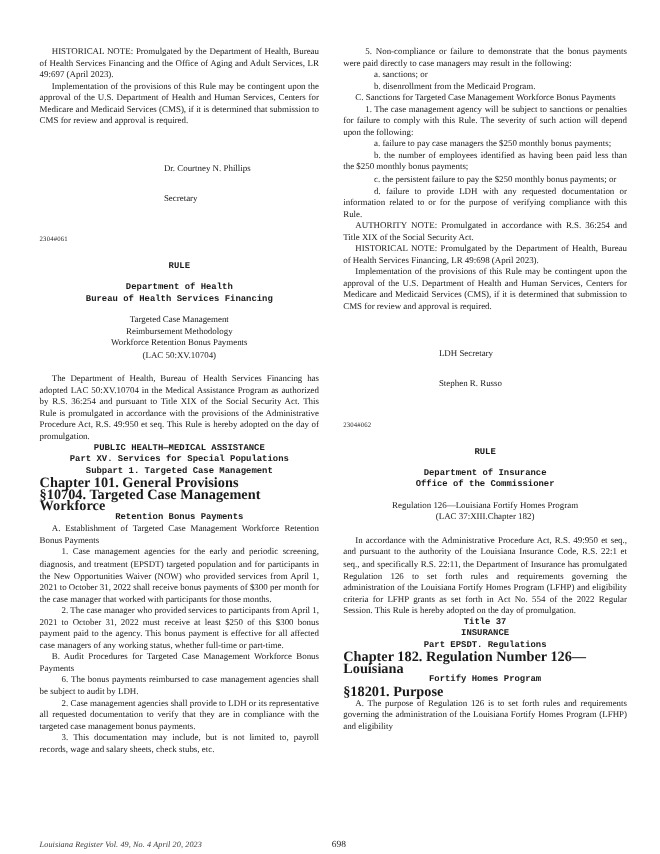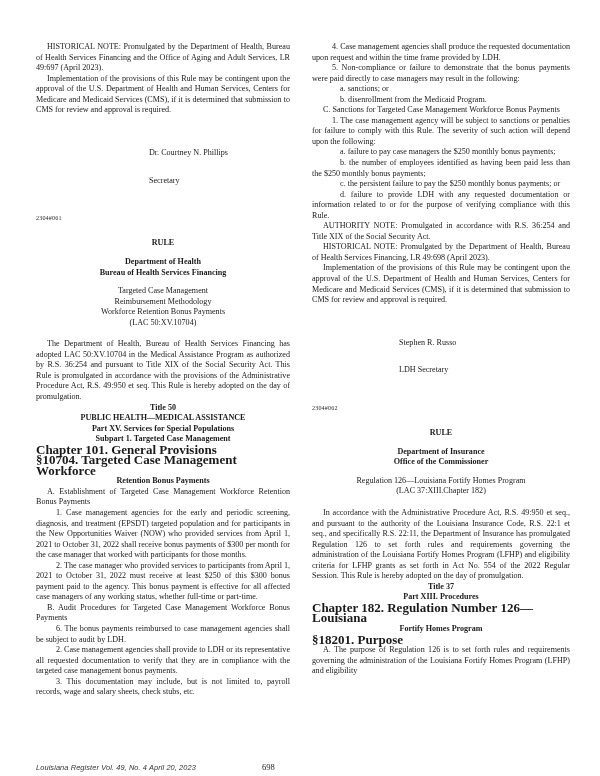--- a/index.html
+++ b/index.html
@@ -46,21 +46,21 @@
   p.ind { text-indent: 11px; }
   p.ind2 { text-indent: 20px; }
   p.ind3 { text-indent: 28px; }
 
   .ctr {
     margin: 0;
     text-align: center;
     font-size: 8.1px;
     line-height: 10.55px;
   }
-  .b { font-weight: bold; }
+  .b { font-weight: bold; font-family: Liberation Mono, monospace; }
   .gap3 { height: 8px; }
   .gap4 { height: 11px; }
   .gap5 { height: 15px; }
 
   .sig {
     margin: 17px;
     font-size: 8.1px;
     line-height: 10.8px;
     text-align: left;
     padding-left: 96px;
@@ -85,31 +85,31 @@
 
   .footer {
     position: absolute;
     left: 36px;
     bottom: 16px;
     width: 528px;
     display: flex;
     align-items: baseline;
   }
   .footer-left {
-    font-family: Liberation Sans, sans-serif;
+    font-family: Liberation Serif, serif;
     font-style: italic;
     font-size: 7.4px;
     color: #333;
     letter-spacing: 0.1px;
     white-space: nowrap;
   }
   .footer-page {
     font-size: 8.6px;
     color: #222;
-    margin-left: 66px;
+    margin-left: 118px;
   }
 </style>
 </head>
 <body>
 
 <div class="page">
   <div class="columns">
 
     <div class="col left">
 
@@ -130,75 +130,74 @@
       <p class="ctr b">Bureau of Health Services Financing</p>
       <div class="gap3"></div>
       <p class="ctr">Targeted Case Management</p>
       <p class="ctr">Reimbursement Methodology</p>
       <p class="ctr">Workforce Retention Bonus Payments</p>
       <p class="ctr">(LAC 50:XV.10704)</p>
 
       <div class="gap4"></div>
       <p class="ind">The Department of Health, Bureau of Health Services Financing has adopted LAC 50:XV.10704 in the Medical Assistance Program as authorized by R.S. 36:254 and pursuant to Title XIX of the Social Security Act. This Rule is promulgated in accordance with the provisions of the Administrative Procedure Act, R.S. 49:950 et seq. This Rule is hereby adopted on the day of promulgation.</p>
 
-      <p class="ctr b">Title 50</p>
       <p class="ctr b">PUBLIC HEALTH—MEDICAL ASSISTANCE</p>
       <p class="ctr b">Part XV.  Services for Special Populations</p>
       <p class="ctr b">Subpart 1.  Targeted Case Management</p>
       <p class="hang">Chapter 101.   General Provisions</p>
       <p class="hang">§10704. Targeted Case Management Workforce</p>
       <p class="ctr b">Retention Bonus Payments</p>
 
       <p class="ind">A.  Establishment of Targeted Case Management Workforce Retention Bonus Payments</p>
       <p class="ind2">1.  Case management agencies for the early and periodic screening, diagnosis, and treatment (EPSDT) targeted population and for participants in the New Opportunities Waiver (NOW) who provided services from April 1, 2021 to October 31, 2022 shall receive bonus payments of $300 per month for the case manager that worked with participants for those months.</p>
       <p class="ind2">2.  The case manager who provided services to participants from April 1, 2021 to October 31, 2022 must receive at least $250 of this $300 bonus payment paid to the agency. This bonus payment is effective for all affected case managers of any working status, whether full-time or part-time.</p>
       <p class="ind">B.  Audit Procedures for Targeted Case Management Workforce Bonus Payments</p>
       <p class="ind2">6.  The bonus payments reimbursed to case management agencies shall be subject to audit by LDH.</p>
       <p class="ind2">2.  Case management agencies shall provide to LDH or its representative all requested documentation to verify that they are in compliance with the targeted case management bonus payments.</p>
       <p class="ind2">3.  This documentation may include, but is not limited to, payroll records, wage and salary sheets, check stubs, etc.</p>
 
     </div>
 
     <div class="col right">
 
-      <p class="ind2">4.  Case management agencies shall produce the requested documentation upon request and within the time frame provided by LDH.</p>
       <p class="ind2">5.  Non-compliance or failure to demonstrate that the bonus payments were paid directly to case managers may result in the following:</p>
       <p class="ind3">a.  sanctions; or</p>
       <p class="ind3">b.  disenrollment from the Medicaid Program.</p>
       <p class="ind">C.  Sanctions for Targeted Case Management Workforce Bonus Payments</p>
       <p class="ind2">1.  The case management agency will be subject to sanctions or penalties for failure to comply with this Rule. The severity of such action will depend upon the following:</p>
       <p class="ind3">a.  failure to pay case managers the $250 monthly bonus payments;</p>
       <p class="ind3">b.  the number of employees identified as having been paid less than the $250 monthly bonus payments;</p>
       <p class="ind3">c.  the persistent failure to pay the $250 monthly bonus payments; or</p>
       <p class="ind3">d.  failure to provide LDH with any requested documentation or information related to or for the purpose of verifying compliance with this Rule.</p>
       <p class="ind">AUTHORITY NOTE:  Promulgated in accordance with R.S. 36:254 and Title XIX of the Social Security Act.</p>
       <p class="ind">HISTORICAL NOTE:  Promulgated by the Department of Health, Bureau of Health Services Financing, LR 49:698 (April 2023).</p>
       <p class="ind">Implementation of the provisions of this Rule may be contingent upon the approval of the U.S. Department of Health and Human Services, Centers for Medicare and Medicaid Services (CMS), if it is determined that submission to CMS for review and approval is required.</p>
 
       <div class="gap5"></div>
+      <p class="sig right-sig">LDH Secretary</p>
       <p class="sig right-sig">Stephen R. Russo</p>
-      <p class="sig right-sig">LDH Secretary</p>
 
       <div class="gap4"></div>
       <p class="doccode">2304#062</p>
 
       <div class="gap5"></div>
       <p class="ctr b">RULE</p>
       <div class="gap3"></div>
       <p class="ctr b">Department of Insurance</p>
       <p class="ctr b">Office of the Commissioner</p>
       <div class="gap3"></div>
       <p class="ctr">Regulation 126—Louisiana Fortify Homes Program</p>
       <p class="ctr">(LAC 37:XIII.Chapter 182)</p>
 
       <div class="gap4"></div>
       <p class="ind">In accordance with the Administrative Procedure Act, R.S. 49:950 et seq., and pursuant to the authority of the Louisiana Insurance Code, R.S. 22:1 et seq., and specifically R.S. 22:11, the Department of Insurance has promulgated Regulation 126 to set forth rules and requirements governing the administration of the Louisiana Fortify Homes Program (LFHP) and eligibility criteria for LFHP grants as set forth in Act No. 554 of the 2022 Regular Session. This Rule is hereby adopted on the day of promulgation.</p>
 
       <p class="ctr b">Title 37</p>
-      <p class="ctr b">Part XIII.  Procedures</p>
+      <p class="ctr b">INSURANCE</p>
+      <p class="ctr b">Part EPSDT.  Regulations</p>
       <p class="hang">Chapter 182.   Regulation Number 126—Louisiana</p>
       <p class="ctr b">Fortify Homes Program</p>
       <p class="hang">§18201. Purpose</p>
       <p class="ind">A.  The purpose of Regulation 126 is to set forth rules and requirements governing the administration of the Louisiana Fortify Homes Program (LFHP) and eligibility</p>
 
     </div>
   </div>
 
   <div class="footer">
     <span class="footer-left">Louisiana Register   Vol. 49, No. 4   April 20, 2023</span>

